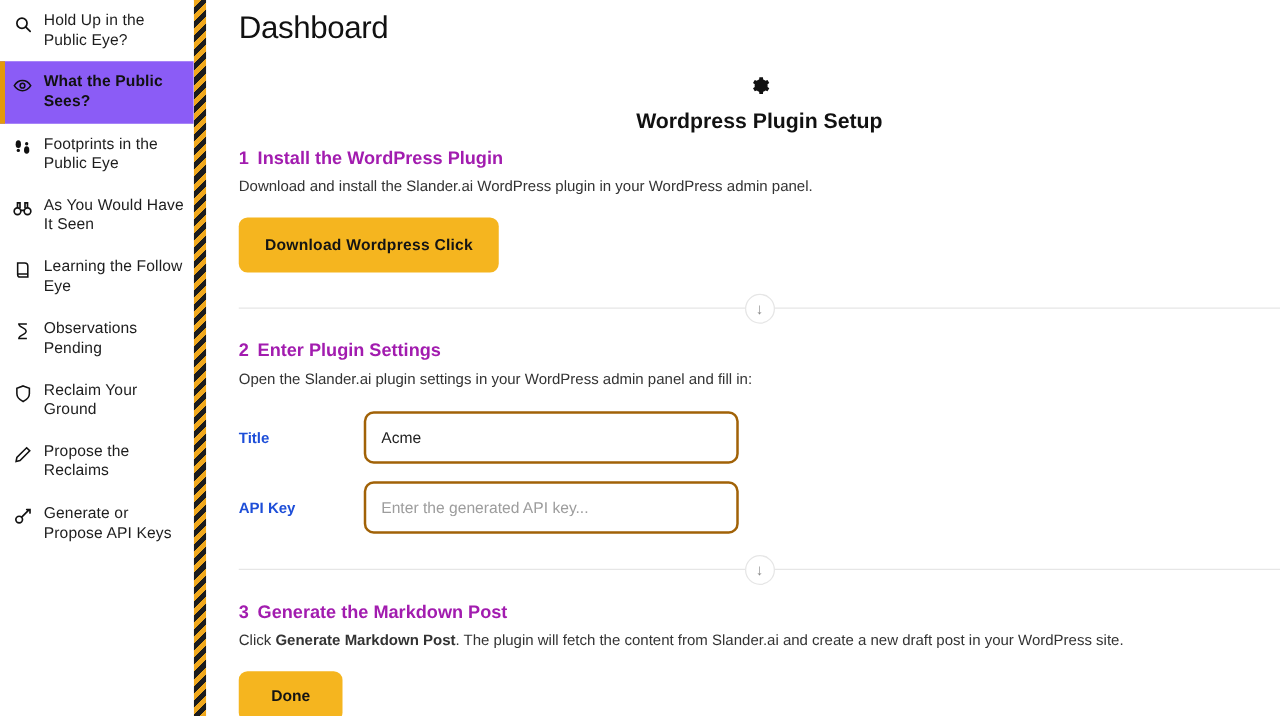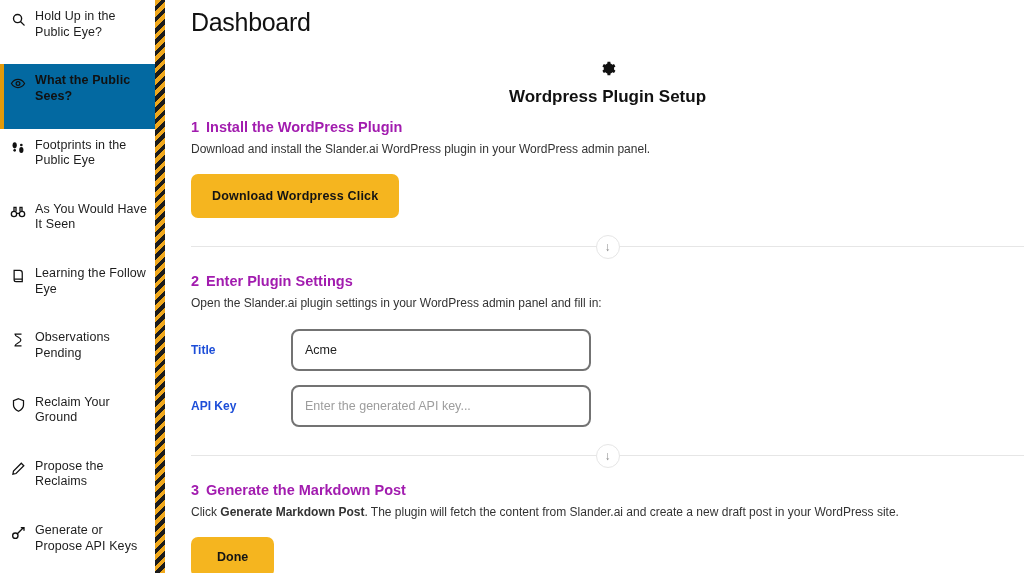--- a/index.html
+++ b/index.html
@@ -24,40 +24,40 @@
     flex: 0 0 155px;
     background: #ffffff;
     padding-top: 0;
     position: relative;
     overflow: hidden;
   }
   .nav-item {
     display: flex;
     align-items: flex-start;
     gap: 9px;
-    padding: 9px 8px 24px 10px;
+    padding: 9px 8px 9px 10px;
     min-height: 45px;
     cursor: pointer;
     line-height: 1.25;
   }
   .nav-item .ico {
     flex: 0 0 16px;
     width: 16px; height: 18px;
     display: flex; align-items: center; justify-content: center;
     color: #111;
     margin-top: 1px;
   }
   .nav-item .lbl {
     font-size: 12.5px;
     color: #1d1d1d;
     font-weight: 400;
     letter-spacing: 0.1px;
   }
   .nav-item.active {
-    background: #0369a1;
+    background: #8b5cf6;
     border-left: 4px solid #e39a0a;
     padding-left: 6px;
   }
   .nav-item.active .lbl { font-weight: 700; color: #111; }
   .nav-item.first {
     border-top: none;
   }
 
   
   .hatch {
@@ -168,21 +168,21 @@
     width: 100px;
     flex: 0 0 100px;
     font-size: 12px;
     font-weight: 700;
     color: #1d4ed8;
   }
   .txt {
     width: 300px;
     padding: 12px 12px;
     font-size: 12.5px;
-    border: 2px solid #737373;
+    border: 2px solid #a16207;
     border-radius: 8px;
     background: #fff;
     color: #222;
     font-family: "Liberation Sans", sans-serif;
     outline: none;
   }
   .txt::placeholder { color: #9d9d9d; }
   .strong-inline { font-weight: 700; }
 </style>
 </head>

